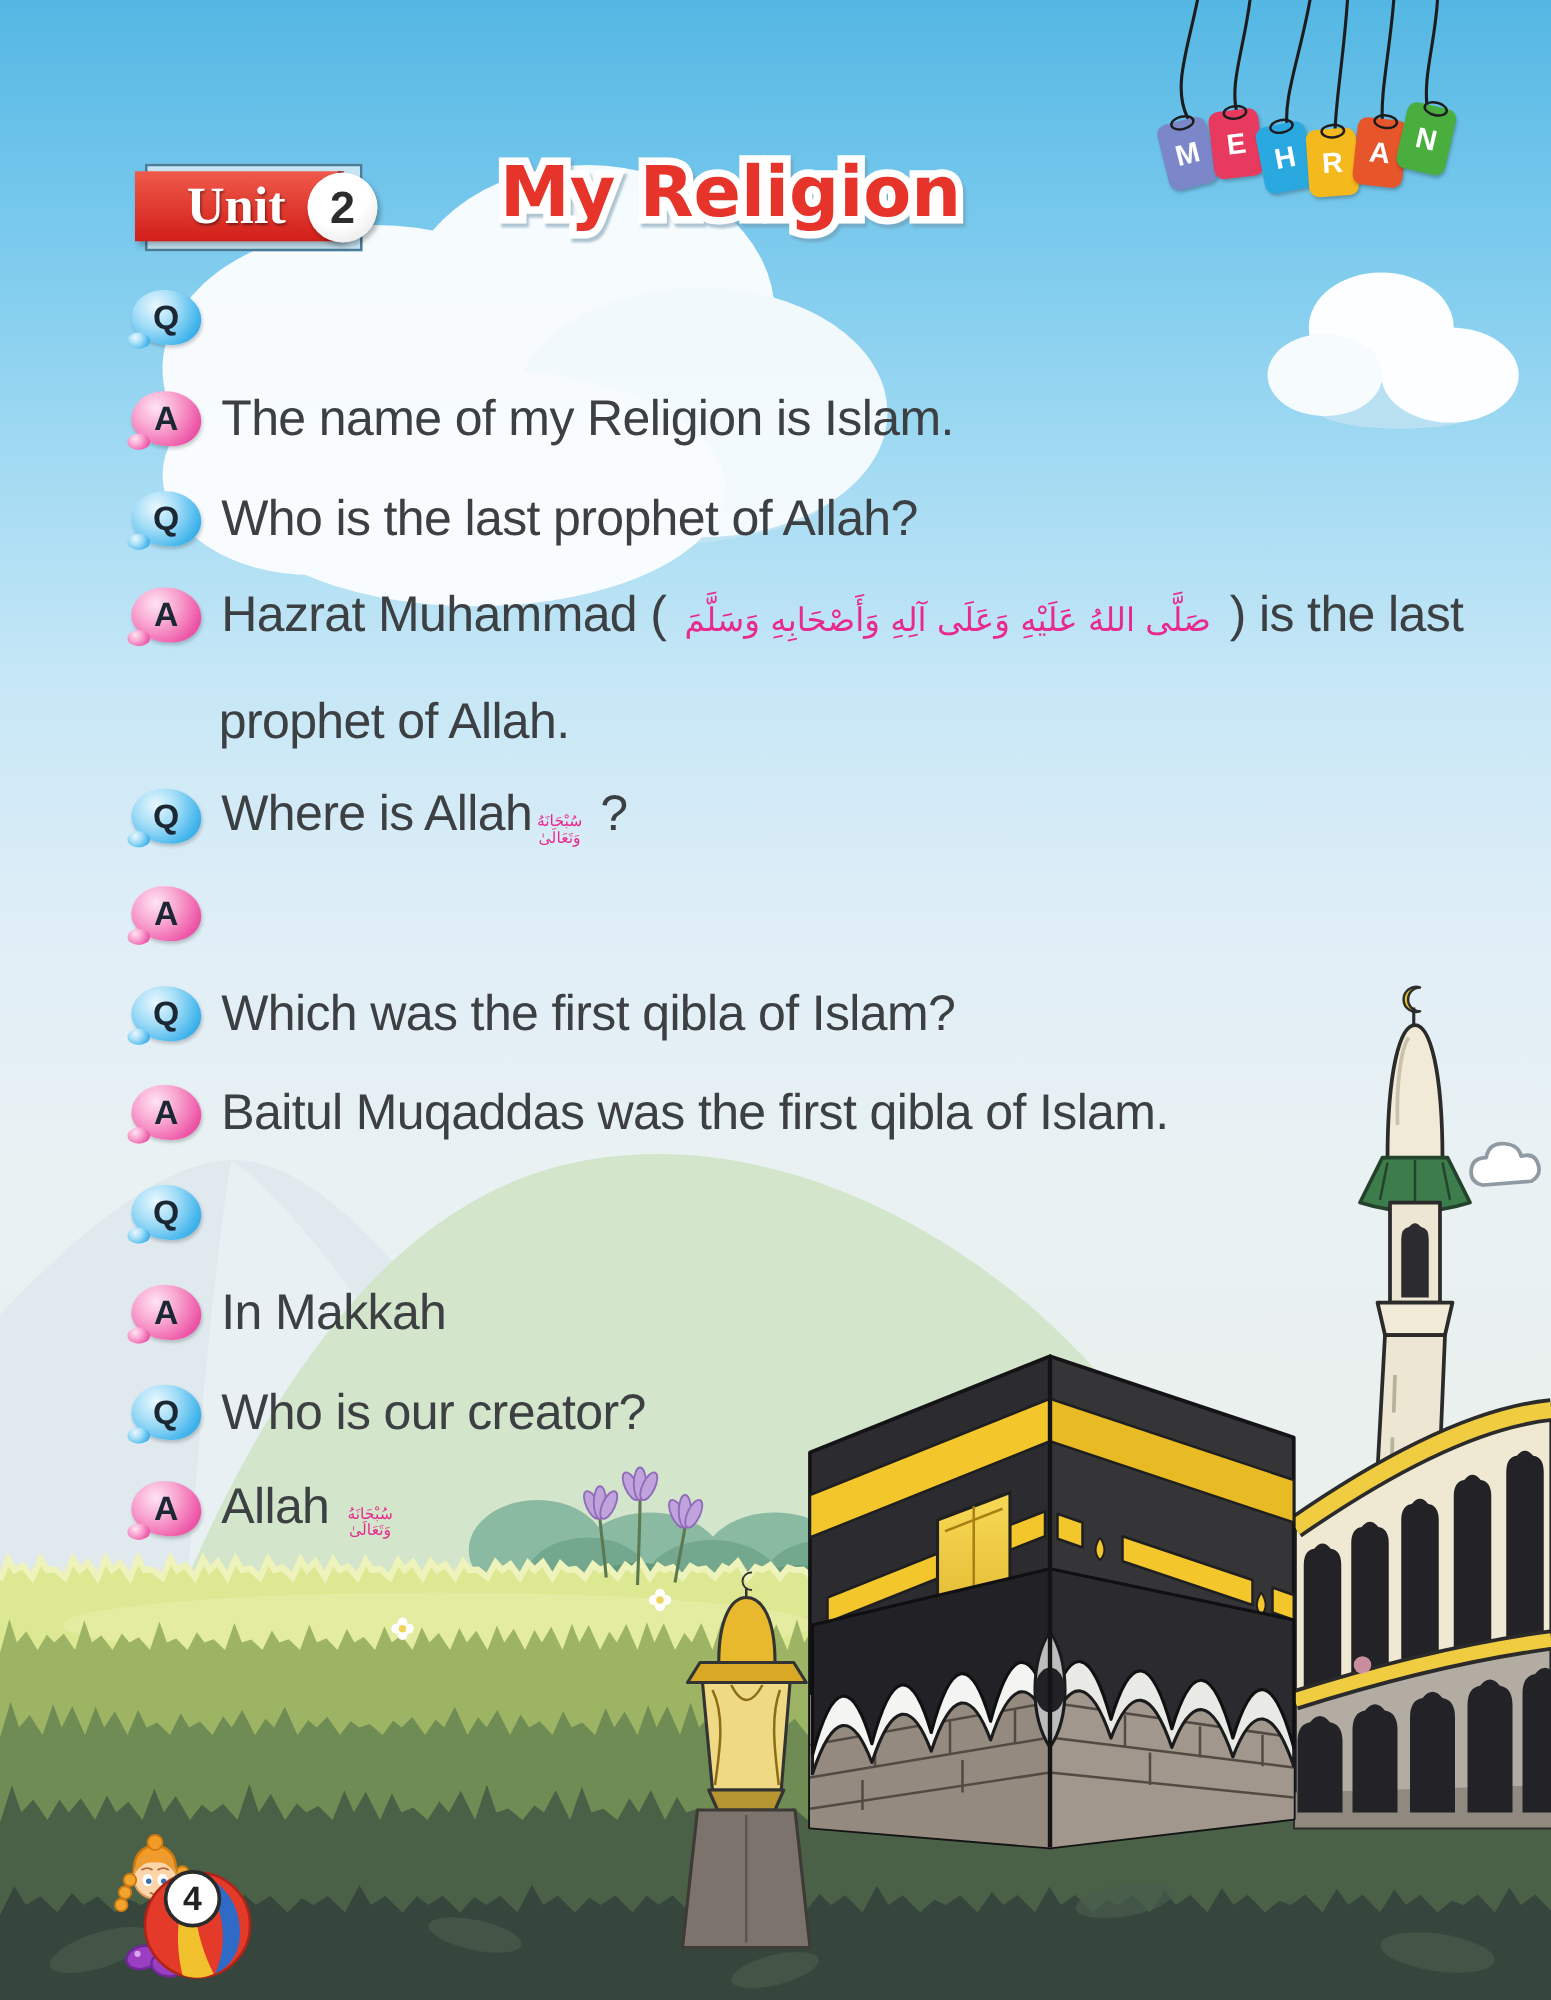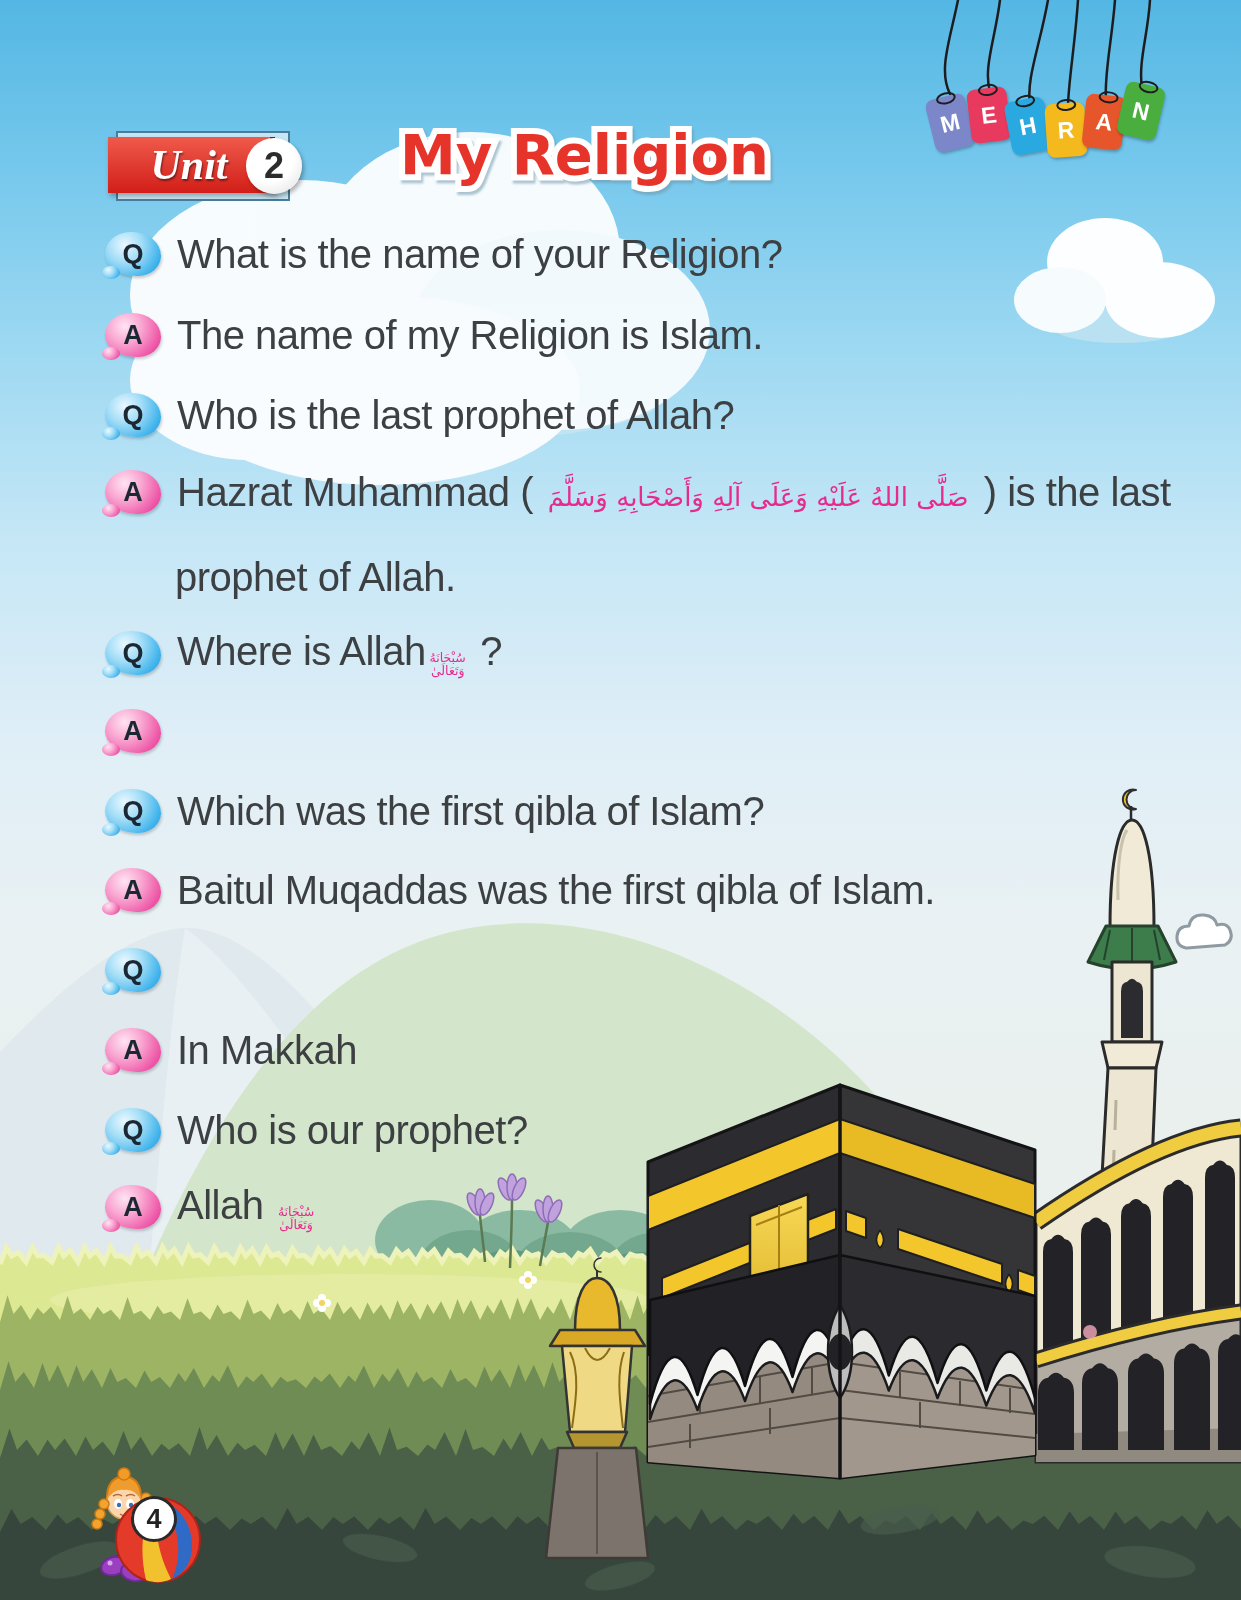--- a/index.html
+++ b/index.html
@@ -7,21 +7,21 @@
     font-family:"Liberation Sans",sans-serif;
     background:linear-gradient(180deg,#54b7e3 0%,#74c7ec 10%,#9ed9f2 22%,#c6e7f6 34%,#dfeef7 46%,#e9f1f3 58%,#e9f0ee 70%);}
   svg{position:absolute;left:0;top:0;}
   .layer{position:absolute;left:0;top:0;width:1241px;height:1600px;}
   .bg{z-index:1}.buildings{z-index:2}.qa-layer{z-index:3}.header{z-index:4}.footer{z-index:5}
 
   
   .unit-underlay{position:absolute;left:116px;top:131px;width:170px;height:66px;background:#c7e6f5;border:2px solid #4a7d9a;}
   .unit-box{position:absolute;left:108px;top:137px;width:162px;height:56px;background:linear-gradient(180deg,#ef5a4b,#d21e18);
     border-right:5px solid #8c1410;box-shadow:2px 3px 5px rgba(0,0,0,.3);display:flex;align-items:center;justify-content:center;}
-  .unit-box span{font-family:"Liberation Serif",serif;font-weight:bold;font-size:42px;color:#fff;text-shadow:1px 2px 2px rgba(0,0,0,.45);font-style:italic;}
+  .unit-box span{font-family:"Liberation Serif",serif;font-weight:bold;font-size:42px;color:#fff;text-shadow:1px 2px 2px rgba(0,0,0,.45);}
   .unit-circle{position:absolute;left:246px;top:138px;width:56px;height:56px;border-radius:50%;
     background:radial-gradient(circle at 40% 32%,#ffffff 50%,#efefef 75%,#cbcbcb 100%);
     box-shadow:2px 3px 4px rgba(0,0,0,.3);display:flex;align-items:center;justify-content:center;
     font-weight:bold;font-size:36px;color:#2c2c2c;}
   .title-wrap{position:absolute;left:400px;top:122px;width:470px;height:80px;text-align:left;
     filter:drop-shadow(2px 3px 1px rgba(110,150,170,.55));}
   .title-wrap span{position:absolute;left:0;top:0;width:100%;font-family:"DejaVu Sans",sans-serif;
     font-weight:800;font-size:56px;letter-spacing:0px;}
   .title-stroke{color:#fff;-webkit-text-stroke:12px #ffffff;}
   .title-fill{color:#e7342b;}
@@ -333,21 +333,20 @@
         <div class="tag" style="left: 1121px; top: 84px; transform: rotate(13deg); background: rgb(74, 174, 63);">
           <span class="knot"></span>
           <span class="tletter">N</span>
         </div>
       </div>
   </div>
 
   <div class="layer qa-layer" id="qa-layer">
       <div class="qa-row" style="top: 230px;">
         <div class="bubble q">Q</div>
-        <div><span class="qa-text">What is the name of your Religion?</span></div>
       </div>
       <div class="qa-row" style="top: 311px;">
         <div class="bubble a">A</div>
         <div><span class="qa-text">The name of my Religion is Islam.</span></div>
       </div>
       <div class="qa-row" style="top: 391px;">
         <div class="bubble q">Q</div>
         <div><span class="qa-text">Who is the last prophet of Allah?</span></div>
       </div>
       <div class="qa-row" style="top: 468px;">
@@ -374,21 +373,21 @@
       </div>
       <div class="qa-row" style="top: 946px;">
         <div class="bubble q">Q</div>
       </div>
       <div class="qa-row" style="top: 1026px;">
         <div class="bubble a">A</div>
         <div><span class="qa-text">In Makkah</span></div>
       </div>
       <div class="qa-row" style="top: 1106px;">
         <div class="bubble q">Q</div>
-        <div><span class="qa-text">Who is our prophet?</span></div>
+        <div><span class="qa-text">Who is our creator?</span></div>
       </div>
       <div class="qa-row" style="top: 1183px;">
         <div class="bubble a">A</div>
         <div><span class="qa-text">Allah </span><span class="qa-hon">سُبْحَانَهُ وَتَعَالَىٰ</span></div>
       </div>
     </div>
 
   <div class="layer footer" style="top:1440px;height:160px;">
     <svg width="1241" height="160" viewBox="0 1440 1241 160">
 

